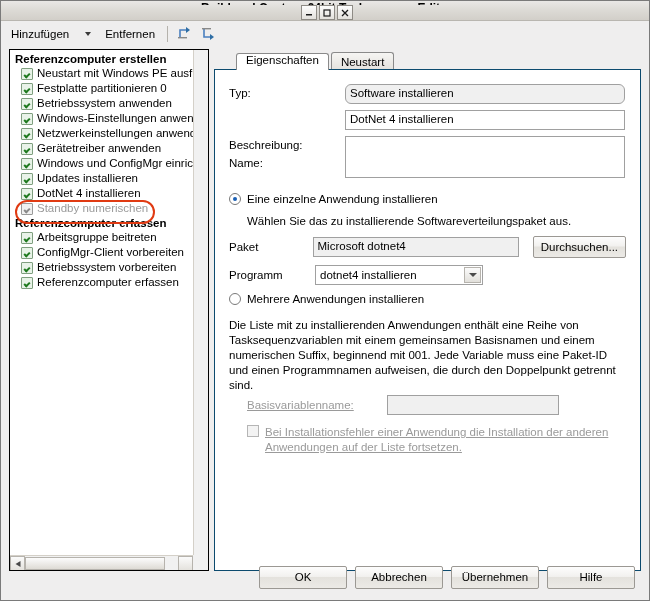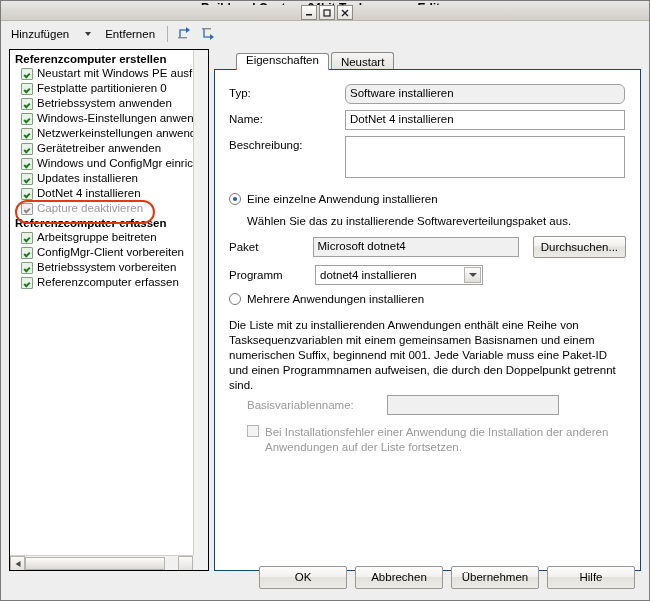--- a/index.html
+++ b/index.html
@@ -328,21 +328,21 @@
     line-height: 15px;
     color: #000;
   }
   .cbx {
     width: 12px; height: 12px;
     border: 1px solid #b5b5b5;
     background: #f3f3f3;
     box-sizing: border-box;
     flex: 0 0 12px;
   }
-  .dim { color: #9a9a9a; }
+  .dim { color: #9a9a9a; text-decoration: underline; }
   
   .footer {
     position: absolute;
     left: 0; right: 0;
     bottom: 10px;
     height: 24px;
     display: flex;
     justify-content: flex-end;
     gap: 8px;
     padding-right: 14px;
@@ -438,21 +438,21 @@
         <div class="tree-item">
           <span class="chk"></span>
           <span class="lbl">Updates installieren</span>
         </div>
         <div class="tree-item selected">
           <span class="chk"></span>
           <span class="lbl">DotNet 4 installieren</span>
         </div>
         <div class="tree-item disabled">
           <span class="chk gray"></span>
-          <span class="lbl">Capture deaktivieren</span>
+          <span class="lbl">Standby numerischen</span>
         </div>
 
         <div class="tree-group">Referenzcomputer erfassen</div>
         <div class="tree-item">
           <span class="chk"></span>
           <span class="lbl">Arbeitsgruppe beitreten</span>
         </div>
         <div class="tree-item">
           <span class="chk"></span>
           <span class="lbl">ConfigMgr-Client vorbereiten</span>
@@ -492,21 +492,21 @@
       </div>
 
       <div class="panel">
 
         <div class="field-row" style="left:14px; top:14px; right:14px;">
           <div class="flabel" style="width:116px; padding-top:3px;">Typ:</div>
           <div class="tbox" style="width:280px; height:20px;border-radius:6px;">Software installieren</div>
         </div>
 
         <div class="field-row" style="left:14px; top:40px; right:14px;">
-          <div class="flabel" style="width:116px; padding-top:3px;">Name:</div>
+          <div class="flabel" style="width:116px; padding-top:3px;margin-top:44px;">Name:</div>
           <div class="tbox white" style="width:280px; height:20px;">DotNet 4 installieren</div>
         </div>
 
         <div class="field-row" style="left:14px; top:66px; right:14px;">
           <div class="flabel" style="width:116px; padding-top:3px;">Beschreibung:</div>
           <div class="tbox white" style="width:280px; height:42px; white-space:normal;"></div>
         </div>
 
         <div class="field-row" style="left:14px; top:123px;">
           <span class="radio on"></span>

